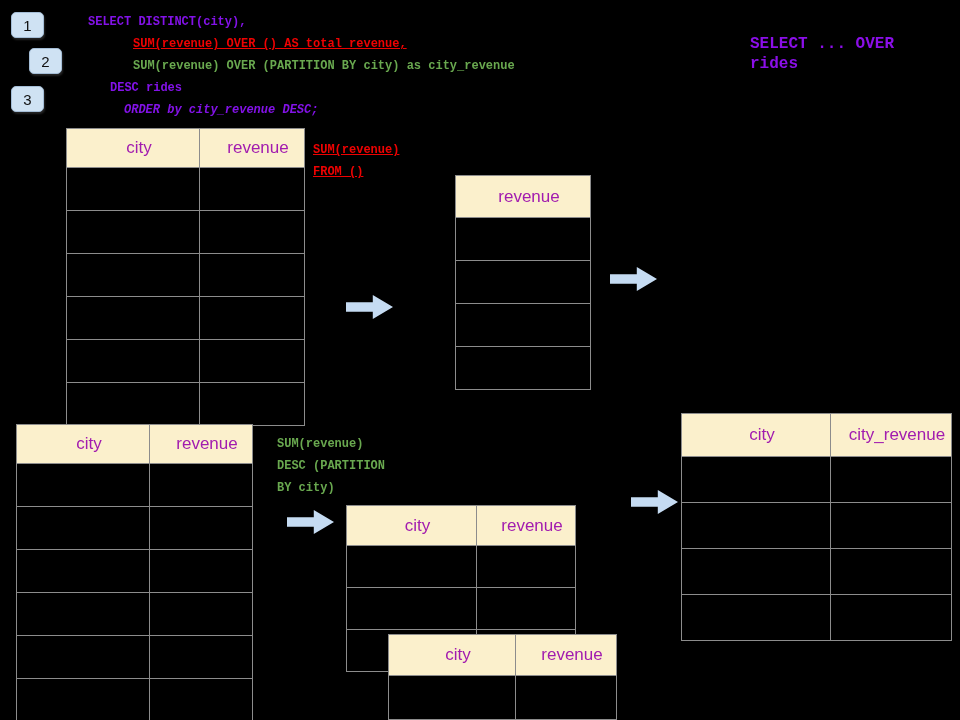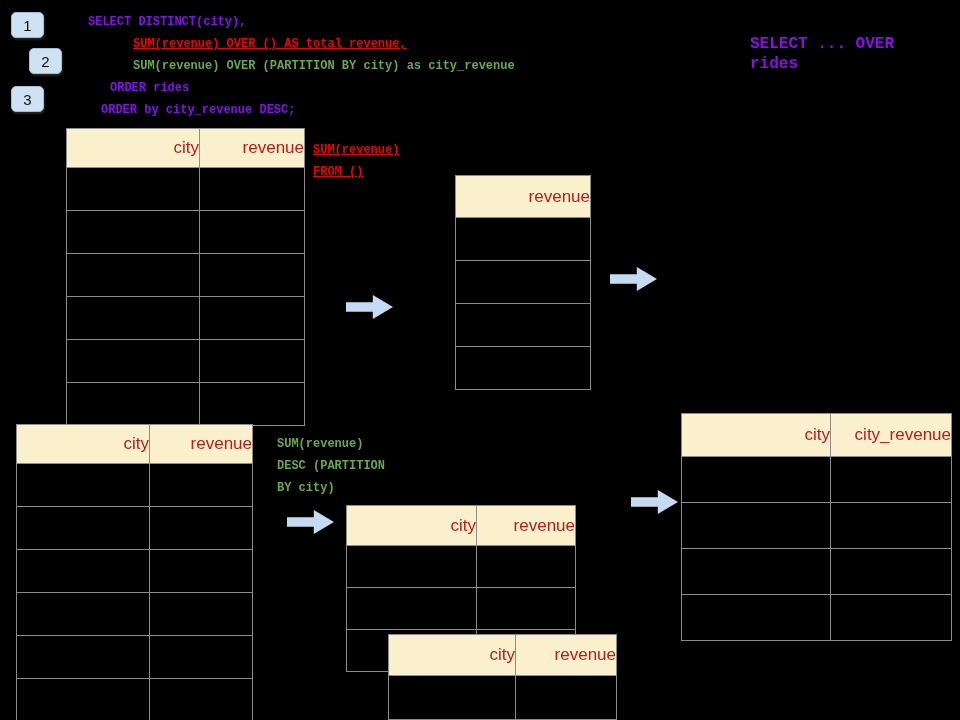--- a/index.html
+++ b/index.html
@@ -29,21 +29,21 @@
     font-family:"Liberation Mono",monospace;
     font-weight:bold;font-size:12px;line-height:22px;
   }
   .purple{color:var(--sql-purple,#8312E8);}
   .red{color:var(--sql-red,#EE0202);text-decoration:underline;}
   .green{color:var(--sql-green,#69A84F);}
   .sql-l1{left:88px;top:11px;}
   .sql-l2{left:133px;top:33px;}
   .sql-l3{left:133px;top:55px;}
   .sql-l4{left:110px;top:77px;}
-  .sql-l5{left:101px;top:99px;}
+  .sql-l5{left:124px;top:99px;font-style:italic;}
   .side-note{
     position:absolute;left:750px;top:34px;
     font-family:"Liberation Mono",monospace;
     font-weight:bold;font-size:16px;line-height:20px;
     color:var(--note-purple,#8B0FE8);white-space:pre;
   }
   .ann-total{left:313px;top:139px;}
   .ann-part{left:277px;top:433px;}
   
   .arrow{
@@ -58,21 +58,21 @@
   .arrow4{left:631px;top:490px;}
   
   .tbl{
     position:absolute;border-collapse:collapse;table-layout:fixed;
     background:var(--table-body-fill,#000);
   }
   .tbl th,.tbl td{border:1px solid var(--grid-line,#8C8C8C);}
   .tbl th{
     background:var(--header-fill,#FBF0CC);
     font:17px "Liberation Sans",sans-serif;font-weight:400;
-    color:#b91c1c;text-align:right;padding:0 0 0 12px;
+    color:#a21caf;text-align:center;padding:0 0 0 12px;
   }
   .t1{left:66px;top:128px;width:239px;}
   .t1 th{height:38px;} .t1 td{height:40px;} .t1 .c1{width:120px;}
   .t2{left:455px;top:175px;width:136px;}
   .t2 th{height:41px;} .t2 td{height:40px;}
   .t3{left:16px;top:424px;width:237px;}
   .t3 th{height:38px;} .t3 td{height:40px;} .t3 .c1{width:120px;}
   .t4{left:346px;top:505px;width:230px;z-index:1;}
   .t4 th{height:39px;} .t4 td{height:39px;} .t4 .c1{width:117px;}
   .t5{left:388px;top:634px;width:229px;z-index:2;}
@@ -83,21 +83,21 @@
 </head>
 <body>
 
 <div class="badge badge1">1</div>
 <div class="badge badge2">2</div>
 <div class="badge badge3">3</div>
 
 <div class="code purple sql-l1">SELECT DISTINCT(city),</div>
 <div class="code red sql-l2">SUM(revenue) OVER () AS total_revenue,</div>
 <div class="code green sql-l3">SUM(revenue) OVER (PARTITION BY city) as city_revenue</div>
-<div class="code purple sql-l4">ORDER rides</div>
+<div class="code purple sql-l4">DESC rides</div>
 <div class="code purple sql-l5">ORDER by city_revenue DESC;</div>
 
 <div class="side-note"><span>SELECT ... OVER</span>
 <span>rides</span></div>
 
 <div class="code red ann-total"><span>SUM(revenue)</span>
 <span>FROM ()</span></div>
 
 <div class="code green ann-part"><span>SUM(revenue)</span>
 <span>DESC (PARTITION</span>

